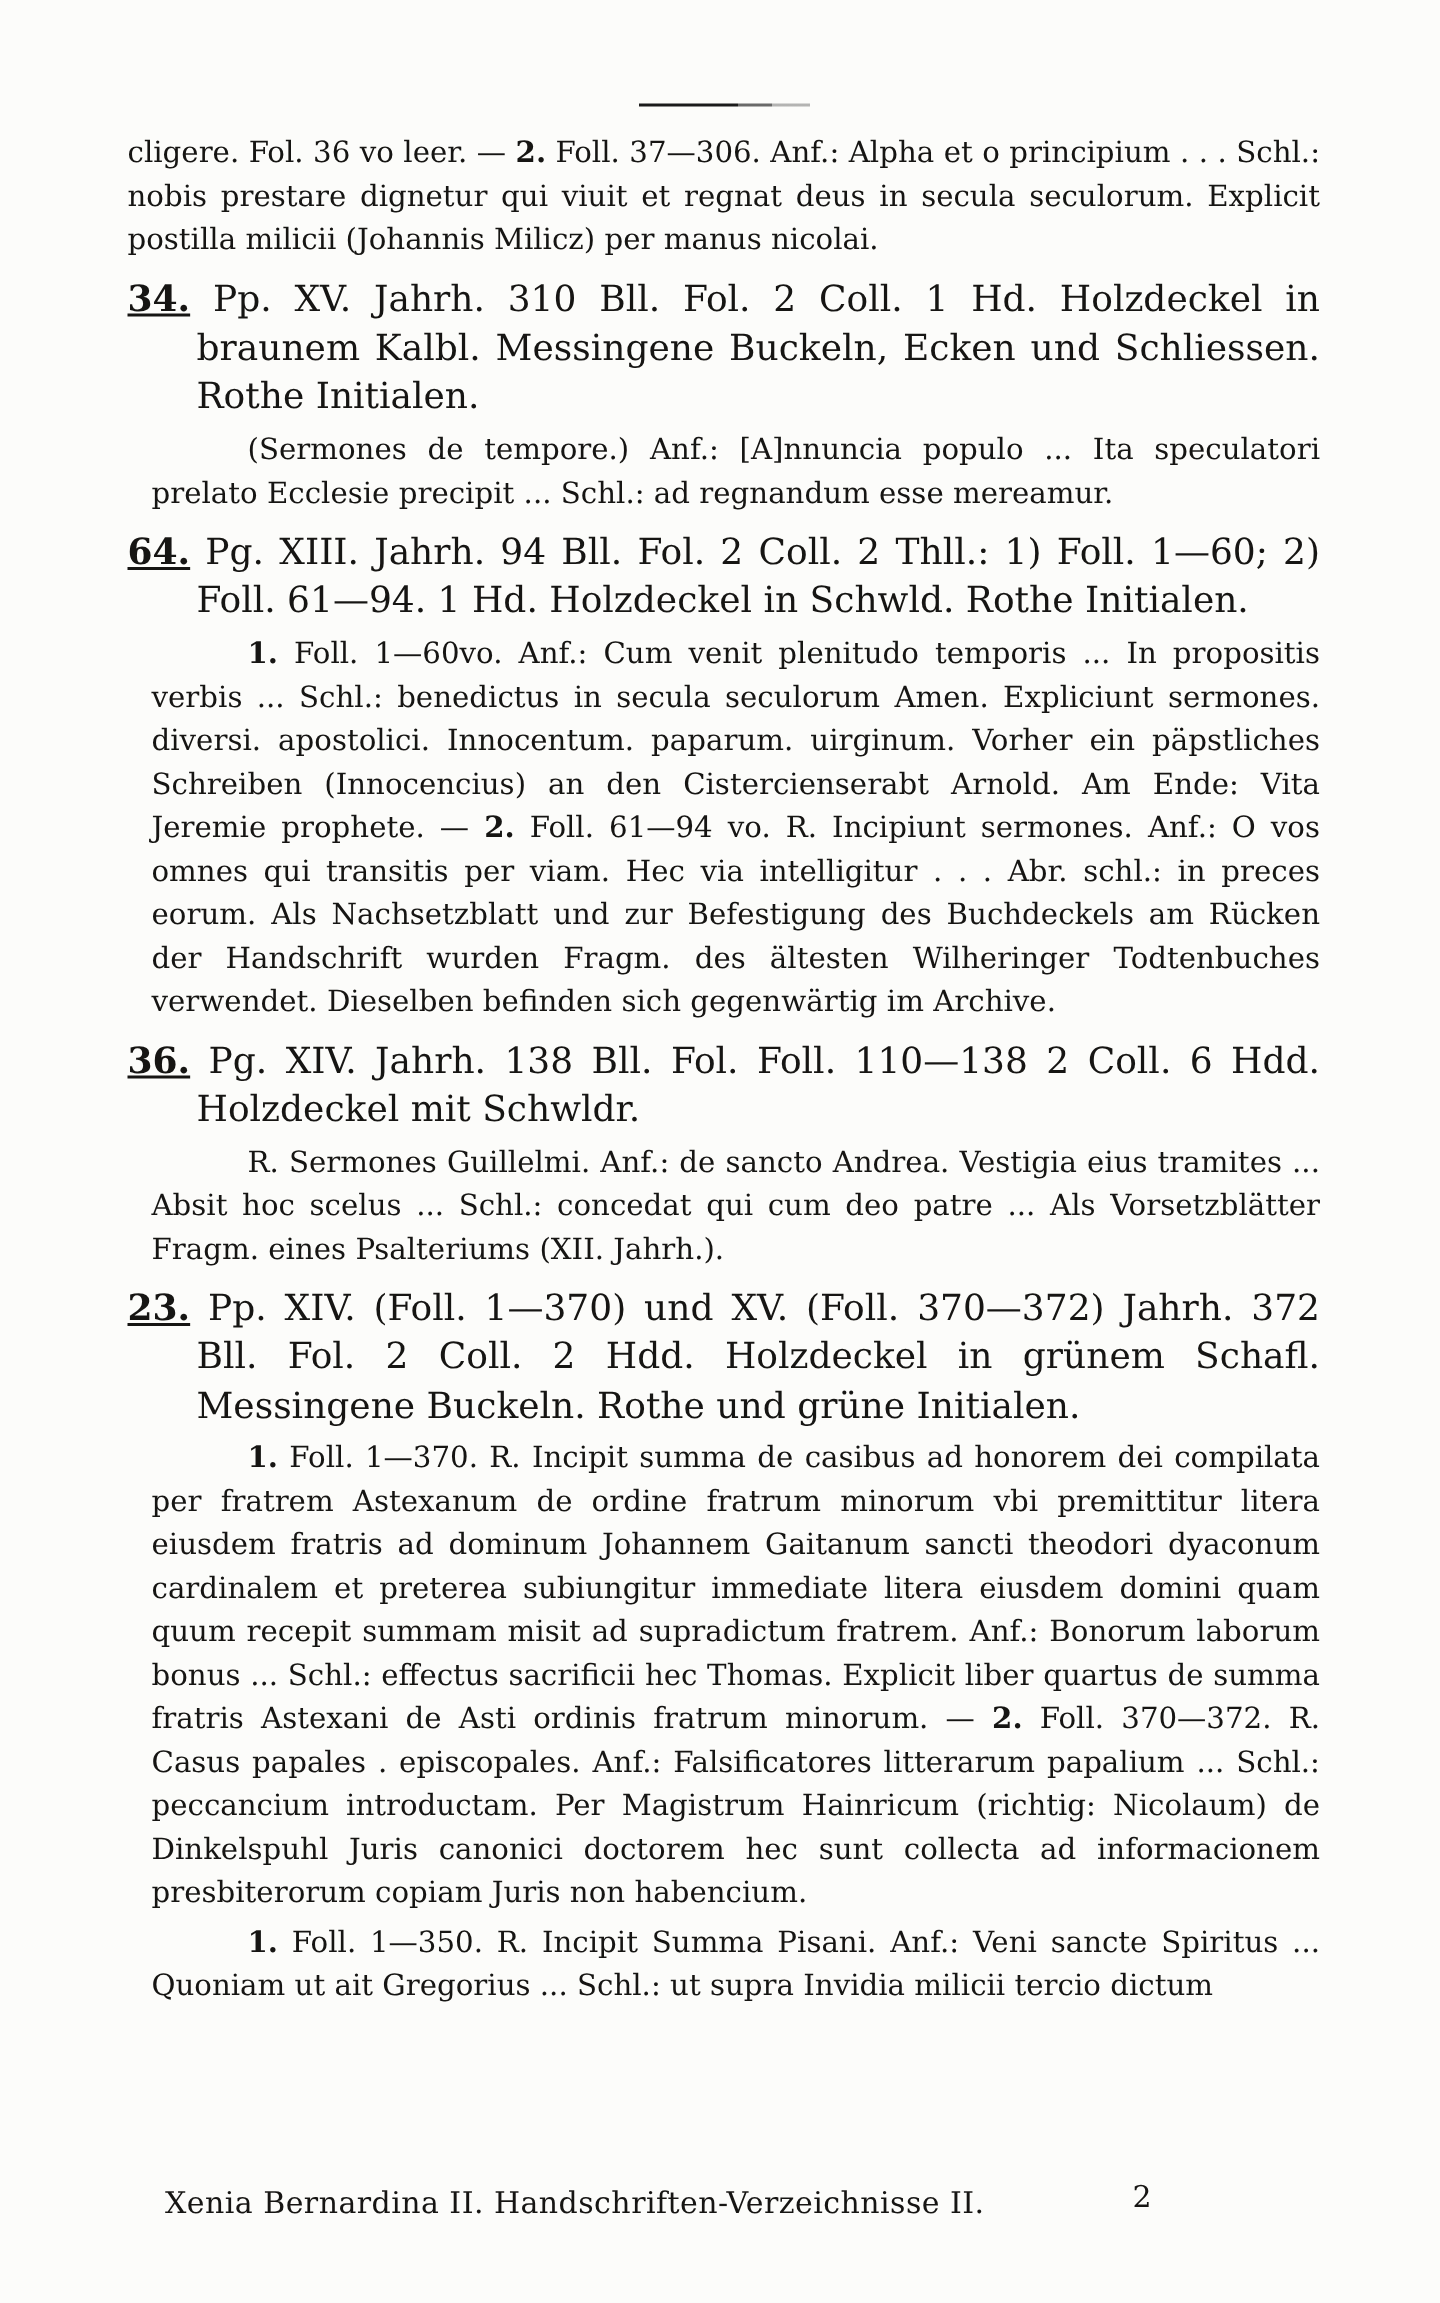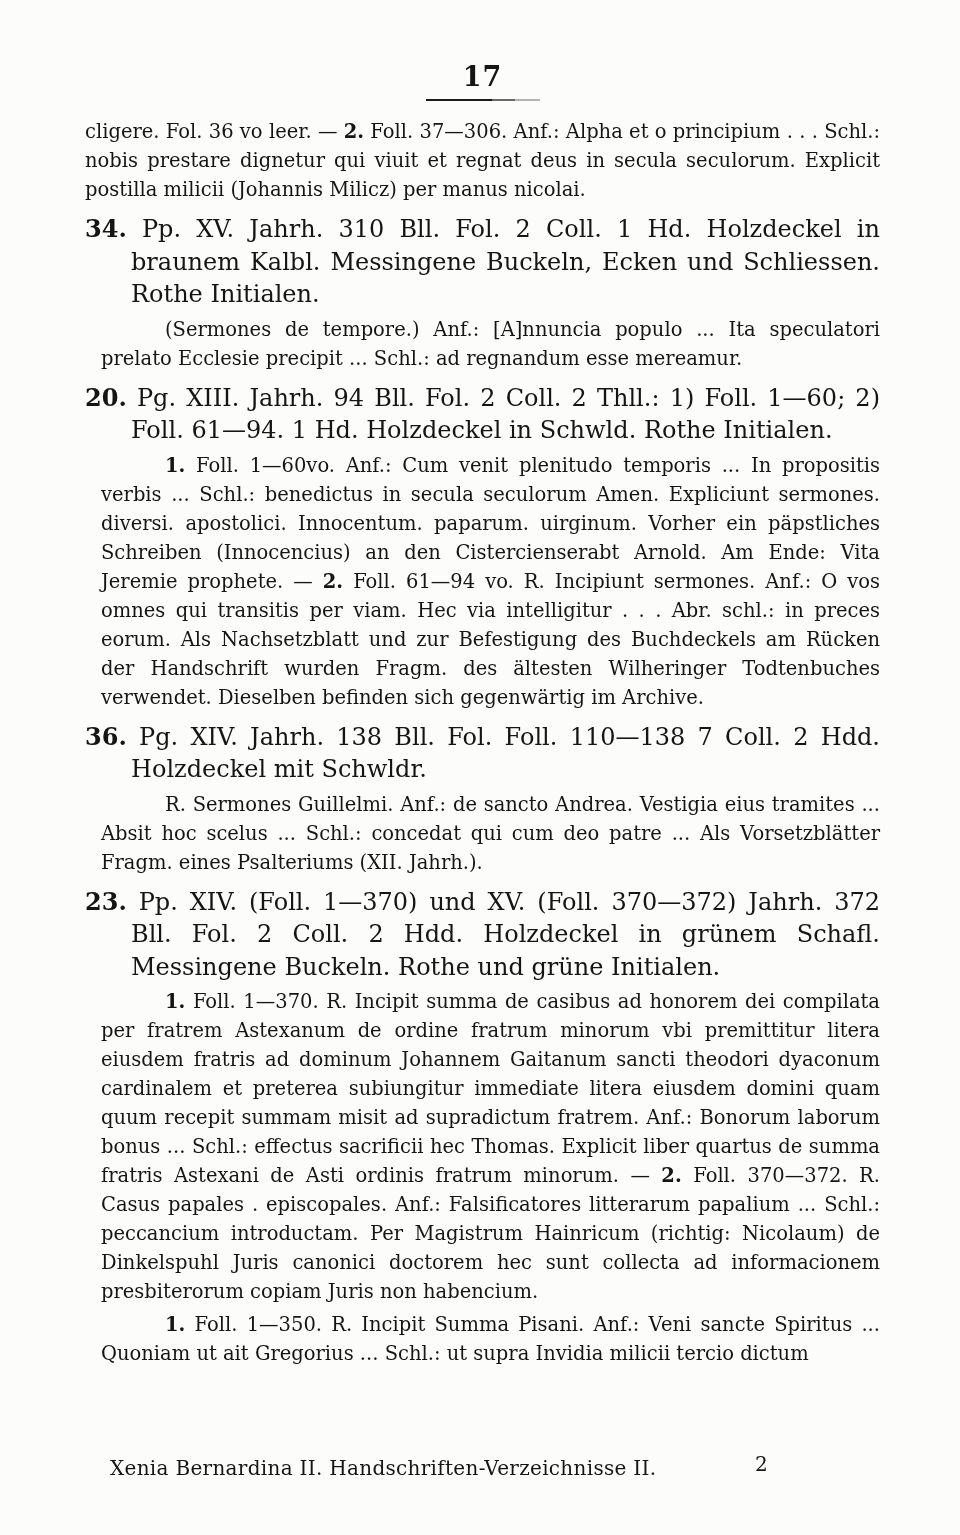--- a/index.html
+++ b/index.html
@@ -21,21 +21,21 @@
   .pagenum-rule{
     width:114px;height:2px;margin:7px auto 0;
     background:linear-gradient(90deg,#1b1b1b 0 58%,rgba(27,27,27,.65) 58% 78%,rgba(27,27,27,.32) 78%);
   }
   .body{font-size:19.5px;line-height:29px;text-align:justify;}
   .intro{margin-top:16px;}
   .head{
     font-size:24px;line-height:32.5px;text-align:justify;
     padding-left:46px;text-indent:-46px;margin-top:9px;
   }
-  .num{font-weight:700;}
+  .num{font-weight:700;text-decoration:underline;}
   .note{
     font-size:19.5px;line-height:29px;text-align:justify;
     text-indent:64px;margin-top:4px;margin-left:16px;
   }
   .si{}
   .sb{font-weight:700;}
   .footer-left{
     position:absolute;left:110px;top:1456px;
     font-size:20px;letter-spacing:.3px;
   }
@@ -43,33 +43,32 @@
     position:absolute;left:755px;top:1452px;
     font-size:20px;
   }
 </style>
 </head>
 <body>
 
 <div class="page">
 
   <div>
-    <div class="pagenum">17</div>
     <div class="pagenum-rule"></div>
   </div>
 
   <p class="body intro"><span class="sn">cligere. Fol. 36 vo leer. — </span><span class="sb">2.</span><span class="sn"> Foll. 37—306. Anf.: Alpha et o principium . . . Schl.: nobis prestare dignetur qui viuit et regnat deus in secula seculorum. Explicit </span><span class="si">postilla milicii (Johannis Milicz)</span><span class="sn"> per manus nicolai.</span></p>
 
   <p class="head"><span class="num">34.</span><span> Pp. XV. Jahrh. 310 Bll. Fol. 2 Coll. 1 Hd. Holzdeckel in braunem Kalbl. Messingene Buckeln, Ecken und Schliessen. Rothe Initialen.</span></p>
   <p class="note"><span class="si">(Sermones de tempore.)</span><span> Anf.: [A]nnuncia populo ... Ita speculatori prelato Ecclesie precipit ... Schl.: ad regnandum esse mereamur.</span></p>
 
-  <p class="head"><span class="num">20.</span><span> Pg. XIII. Jahrh. 94 Bll. Fol. 2 Coll. 2 Thll.: 1) Foll. 1—60; 2) Foll. 61—94. 1 Hd. Holzdeckel in Schwld. Rothe Initialen.</span></p>
+  <p class="head"><span class="num">64.</span><span> Pg. XIII. Jahrh. 94 Bll. Fol. 2 Coll. 2 Thll.: 1) Foll. 1—60; 2) Foll. 61—94. 1 Hd. Holzdeckel in Schwld. Rothe Initialen.</span></p>
   <p class="note"><span class="sb">1.</span><span> Foll. 1—60vo. Anf.: Cum venit plenitudo temporis ... In propositis verbis ... Schl.: benedictus in secula seculorum Amen. Expliciunt </span><span class="si">sermones. diversi. apostolici. Innocentum. paparum. uirginum.</span><span> Vorher ein päpstliches Schreiben (Innocencius) an den Cistercienserabt Arnold. Am Ende: Vita Jeremie prophete. — </span><span class="sb">2.</span><span> Foll. 61—94 vo. R. </span><span class="si">Incipiunt sermones</span><span>. Anf.: O vos omnes qui transitis per viam. Hec via intelligitur . . . Abr. schl.: in preces eorum. Als Nachsetzblatt und zur Befestigung des Buchdeckels am Rücken der Handschrift wurden Fragm. des ältesten Wilheringer Todtenbuches verwendet. Dieselben befinden sich gegenwärtig im Archive.</span></p>
 
-  <p class="head"><span class="num">36.</span><span> Pg. XIV. Jahrh. 138 Bll. Fol. Foll. 110—138 7 Coll. 2 Hdd. Holzdeckel mit Schwldr.</span></p>
+  <p class="head"><span class="num">36.</span><span> Pg. XIV. Jahrh. 138 Bll. Fol. Foll. 110—138 2 Coll. 6 Hdd. Holzdeckel mit Schwldr.</span></p>
   <p class="note"><span>R. </span><span class="si">Sermones Guillelmi</span><span>. Anf.: de sancto Andrea. Vestigia eius tramites ... Absit hoc scelus ... Schl.: concedat qui cum deo patre ... Als Vorsetzblätter Fragm. eines Psalteriums (XII. Jahrh.).</span></p>
 
   <p class="head"><span class="num">23.</span><span> Pp. XIV. (Foll. 1—370) und XV. (Foll. 370—372) Jahrh. 372 Bll. Fol. 2 Coll. 2 Hdd. Holzdeckel in grünem Schafl. Messingene Buckeln. Rothe und grüne Initialen.</span></p>
   <p class="note"><span class="sb">1.</span><span> Foll. 1—370. R. </span><span class="si">Incipit summa de casibus ad honorem dei compilata per fratrem Astexanum de ordine fratrum minorum vbi premittitur litera eiusdem fratris ad dominum Johannem Gaitanum sancti theodori dyaconum cardinalem et preterea subiungitur immediate litera eiusdem domini quam quum recepit summam misit ad supradictum fratrem.</span><span> Anf.: Bonorum laborum bonus ... Schl.: effectus sacrificii hec Thomas. Explicit </span><span class="si">liber quartus de summa fratris Astexani de Asti</span><span> ordinis fratrum minorum. — </span><span class="sb">2.</span><span> Foll. 370—372. R. </span><span class="si">Casus papales . episcopales.</span><span> Anf.: Falsificatores litterarum papalium ... Schl.: peccancium introductam. Per Magistrum </span><span class="si">Hainricum (</span><span>richtig: </span><span class="si">Nicolaum) de Dinkelspuhl</span><span> Juris canonici doctorem hec sunt collecta ad informacionem presbiterorum copiam Juris non habencium.</span></p>
 
   <p class="note"><span class="sb">1.</span><span> Foll. 1—350. R. </span><span class="si">Incipit Summa Pisani</span><span>. Anf.: Veni sancte Spiritus ... Quoniam ut ait Gregorius ... Schl.: ut supra Invidia milicii tercio dictum</span></p>
 
   <div class="footer-left">Xenia Bernardina II. Handschriften-Verzeichnisse II.</div>
   <div class="footer-sig">2</div>
 

